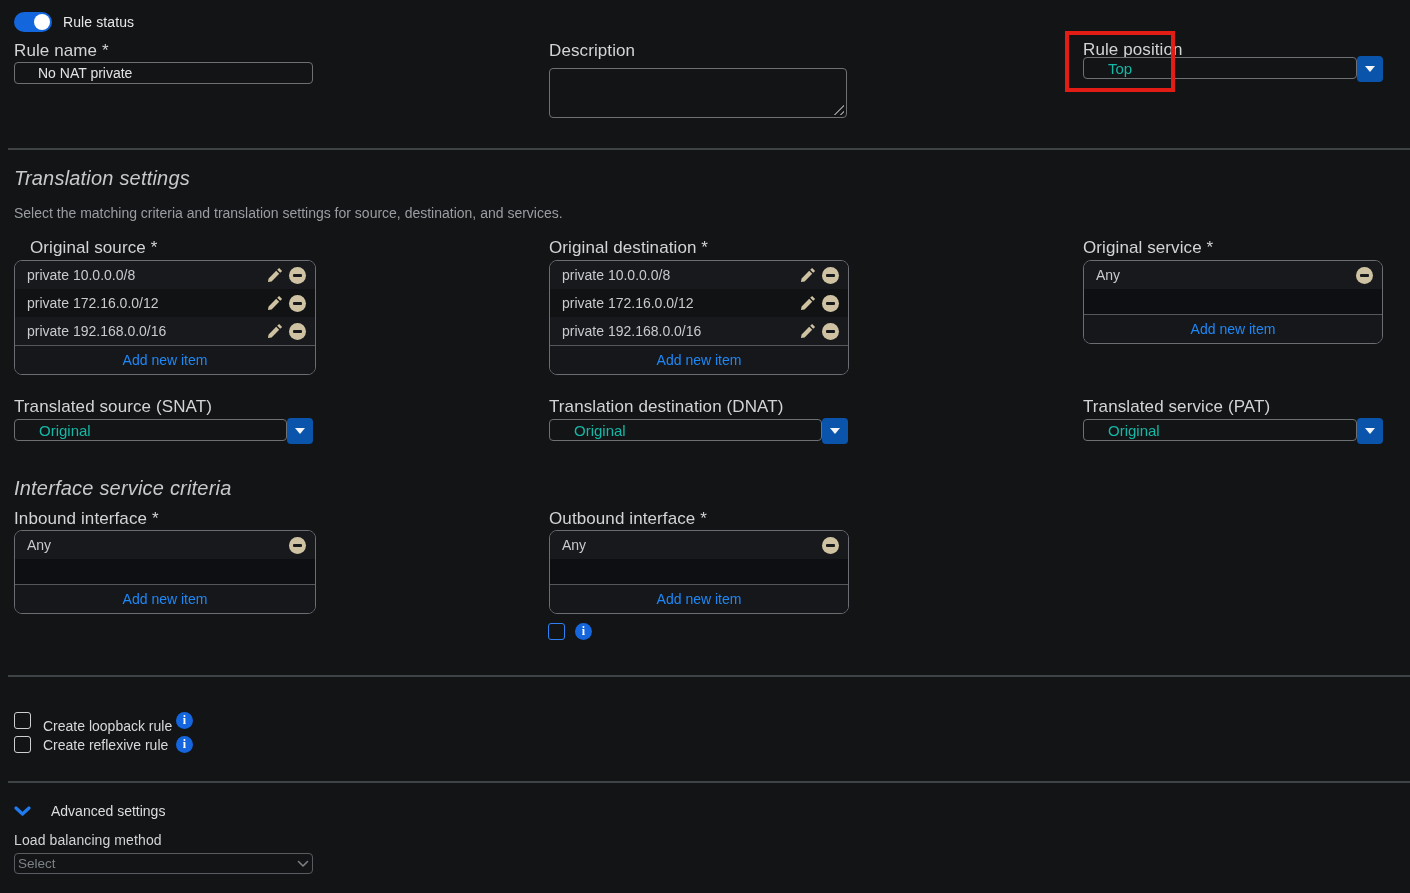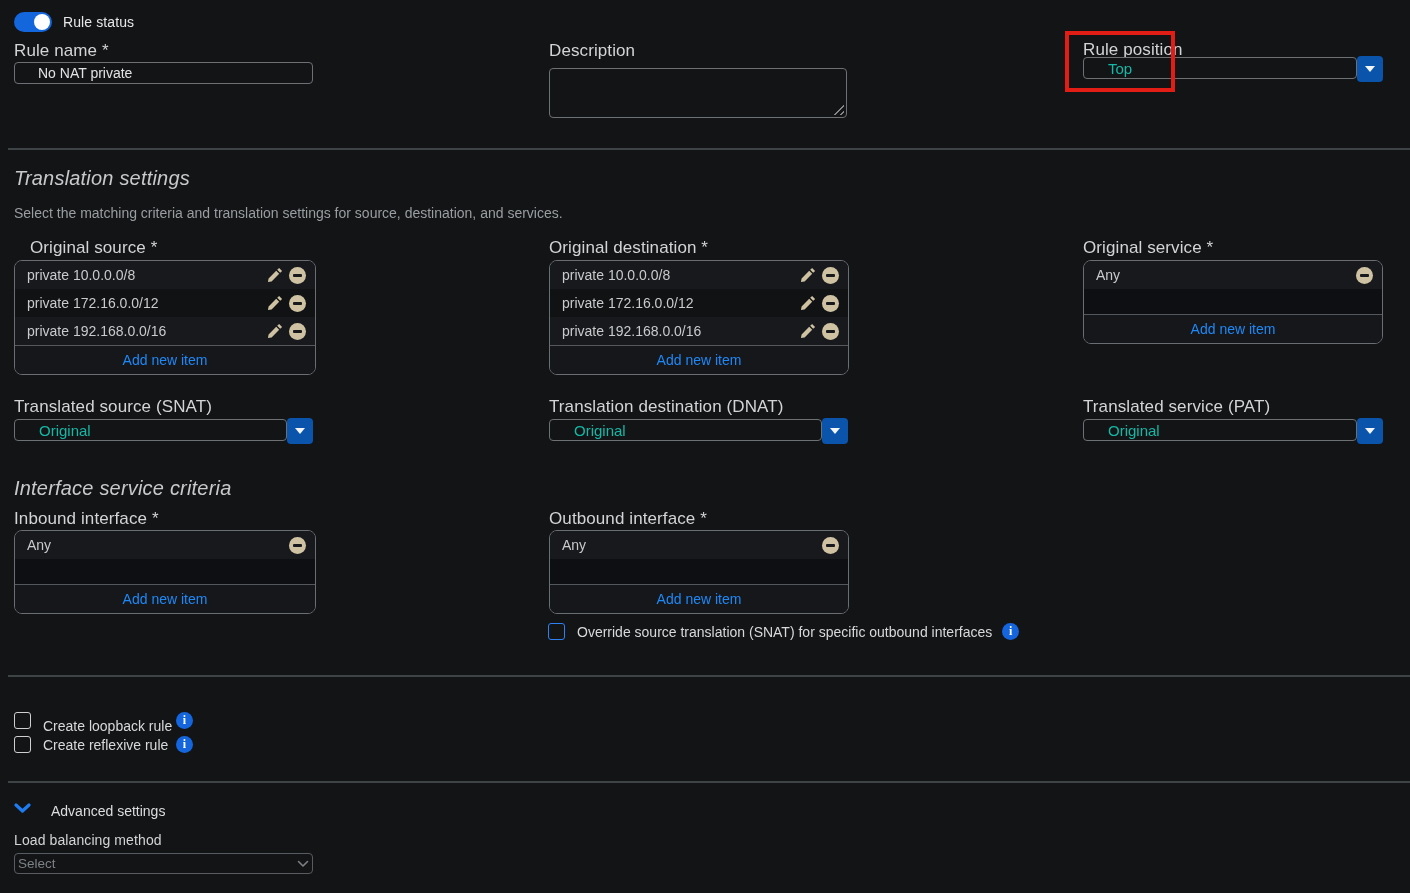--- a/index.html
+++ b/index.html
@@ -238,40 +238,39 @@
   <div class="lrow alt">
     <span class="grow">Any</span>
     <span class="icon-minus"></span>
   </div>
   <div class="spacer-row"></div>
   <div class="addrow">Add new item</div>
 </div>
 
 <div class="abs cbrow" style="left:548px; top:623px;">
   <span class="cb blue"></span>
-  <span class="cb-label">Override source translation (SNAT) for specific outbound interfaces</span>
   <span class="icon-info" style="margin-left:10px;">i</span>
 </div>
 
 <div class="divider" style="top:675px;"></div>
 
 <div class="abs cbrow" style="left:14px; top:706px;">
   <span class="cb"></span>
   <span class="cb-label" style="width:133px;margin-top:12px;">Create loopback rule</span>
   <span class="icon-info">i</span>
 </div>
 <div class="abs cbrow" style="left:14px; top:736px;">
   <span class="cb"></span>
   <span class="cb-label" style="width:133px;">Create reflexive rule</span>
   <span class="icon-info">i</span>
 </div>
 
 <div class="divider" style="top:781px;"></div>
 
-<div class="abs" style="left:14px; top:803px; display:flex; align-items:flex-start;">
+<div class="abs" style="left:14px; top:803px; display:flex; align-items:center;">
   <svg width="17" height="11" viewBox="0 0 17 11">
     <polyline points="2,2 8.5,8 15,2" fill="none" stroke="#1f7bf0" stroke-width="3.2" stroke-linecap="round" stroke-linejoin="round"></polyline>
   </svg>
   <span style="margin-left:20px; font-size:14px; color:#dcdddf;">Advanced settings</span>
 </div>
 
 <span class="abs label" style="left:14px; top:832px; font-size:14px;">Load balancing method</span>
 <div class="abs selectbox" style="left:14px; top:853px; width:299px;">
   <span class="grow">Select</span>
   <svg width="12" height="8" viewBox="0 0 12 8">

